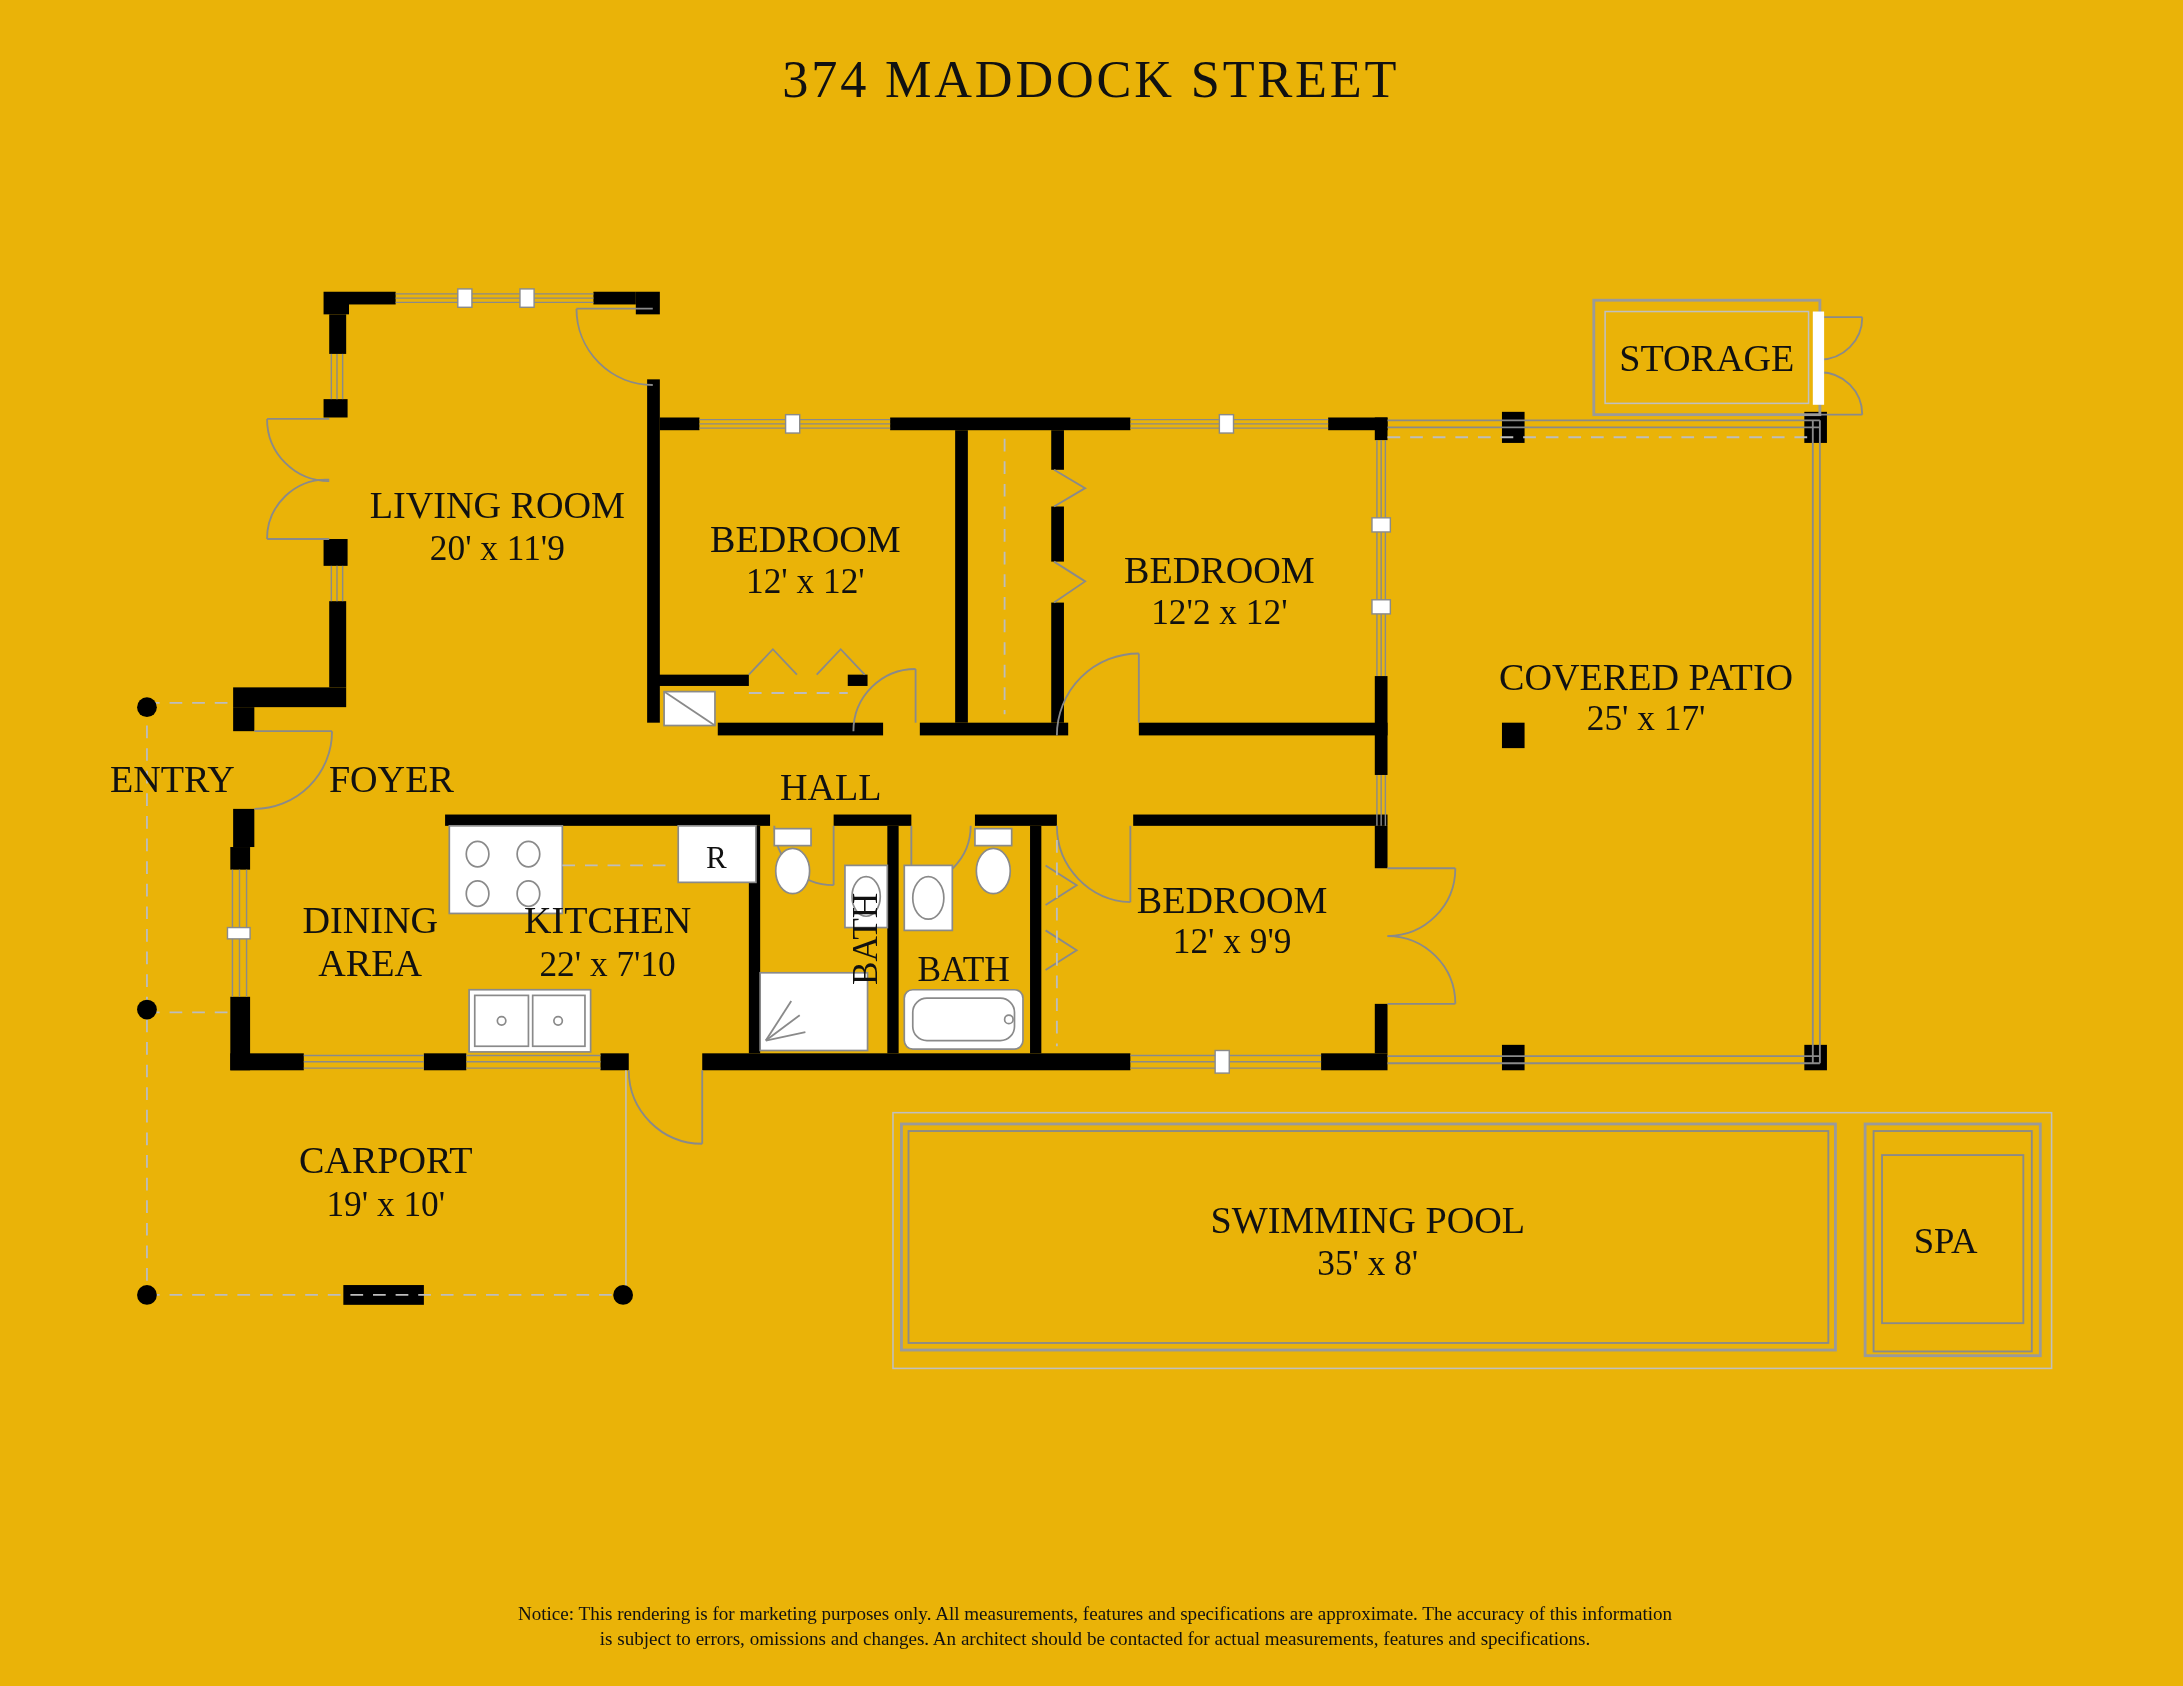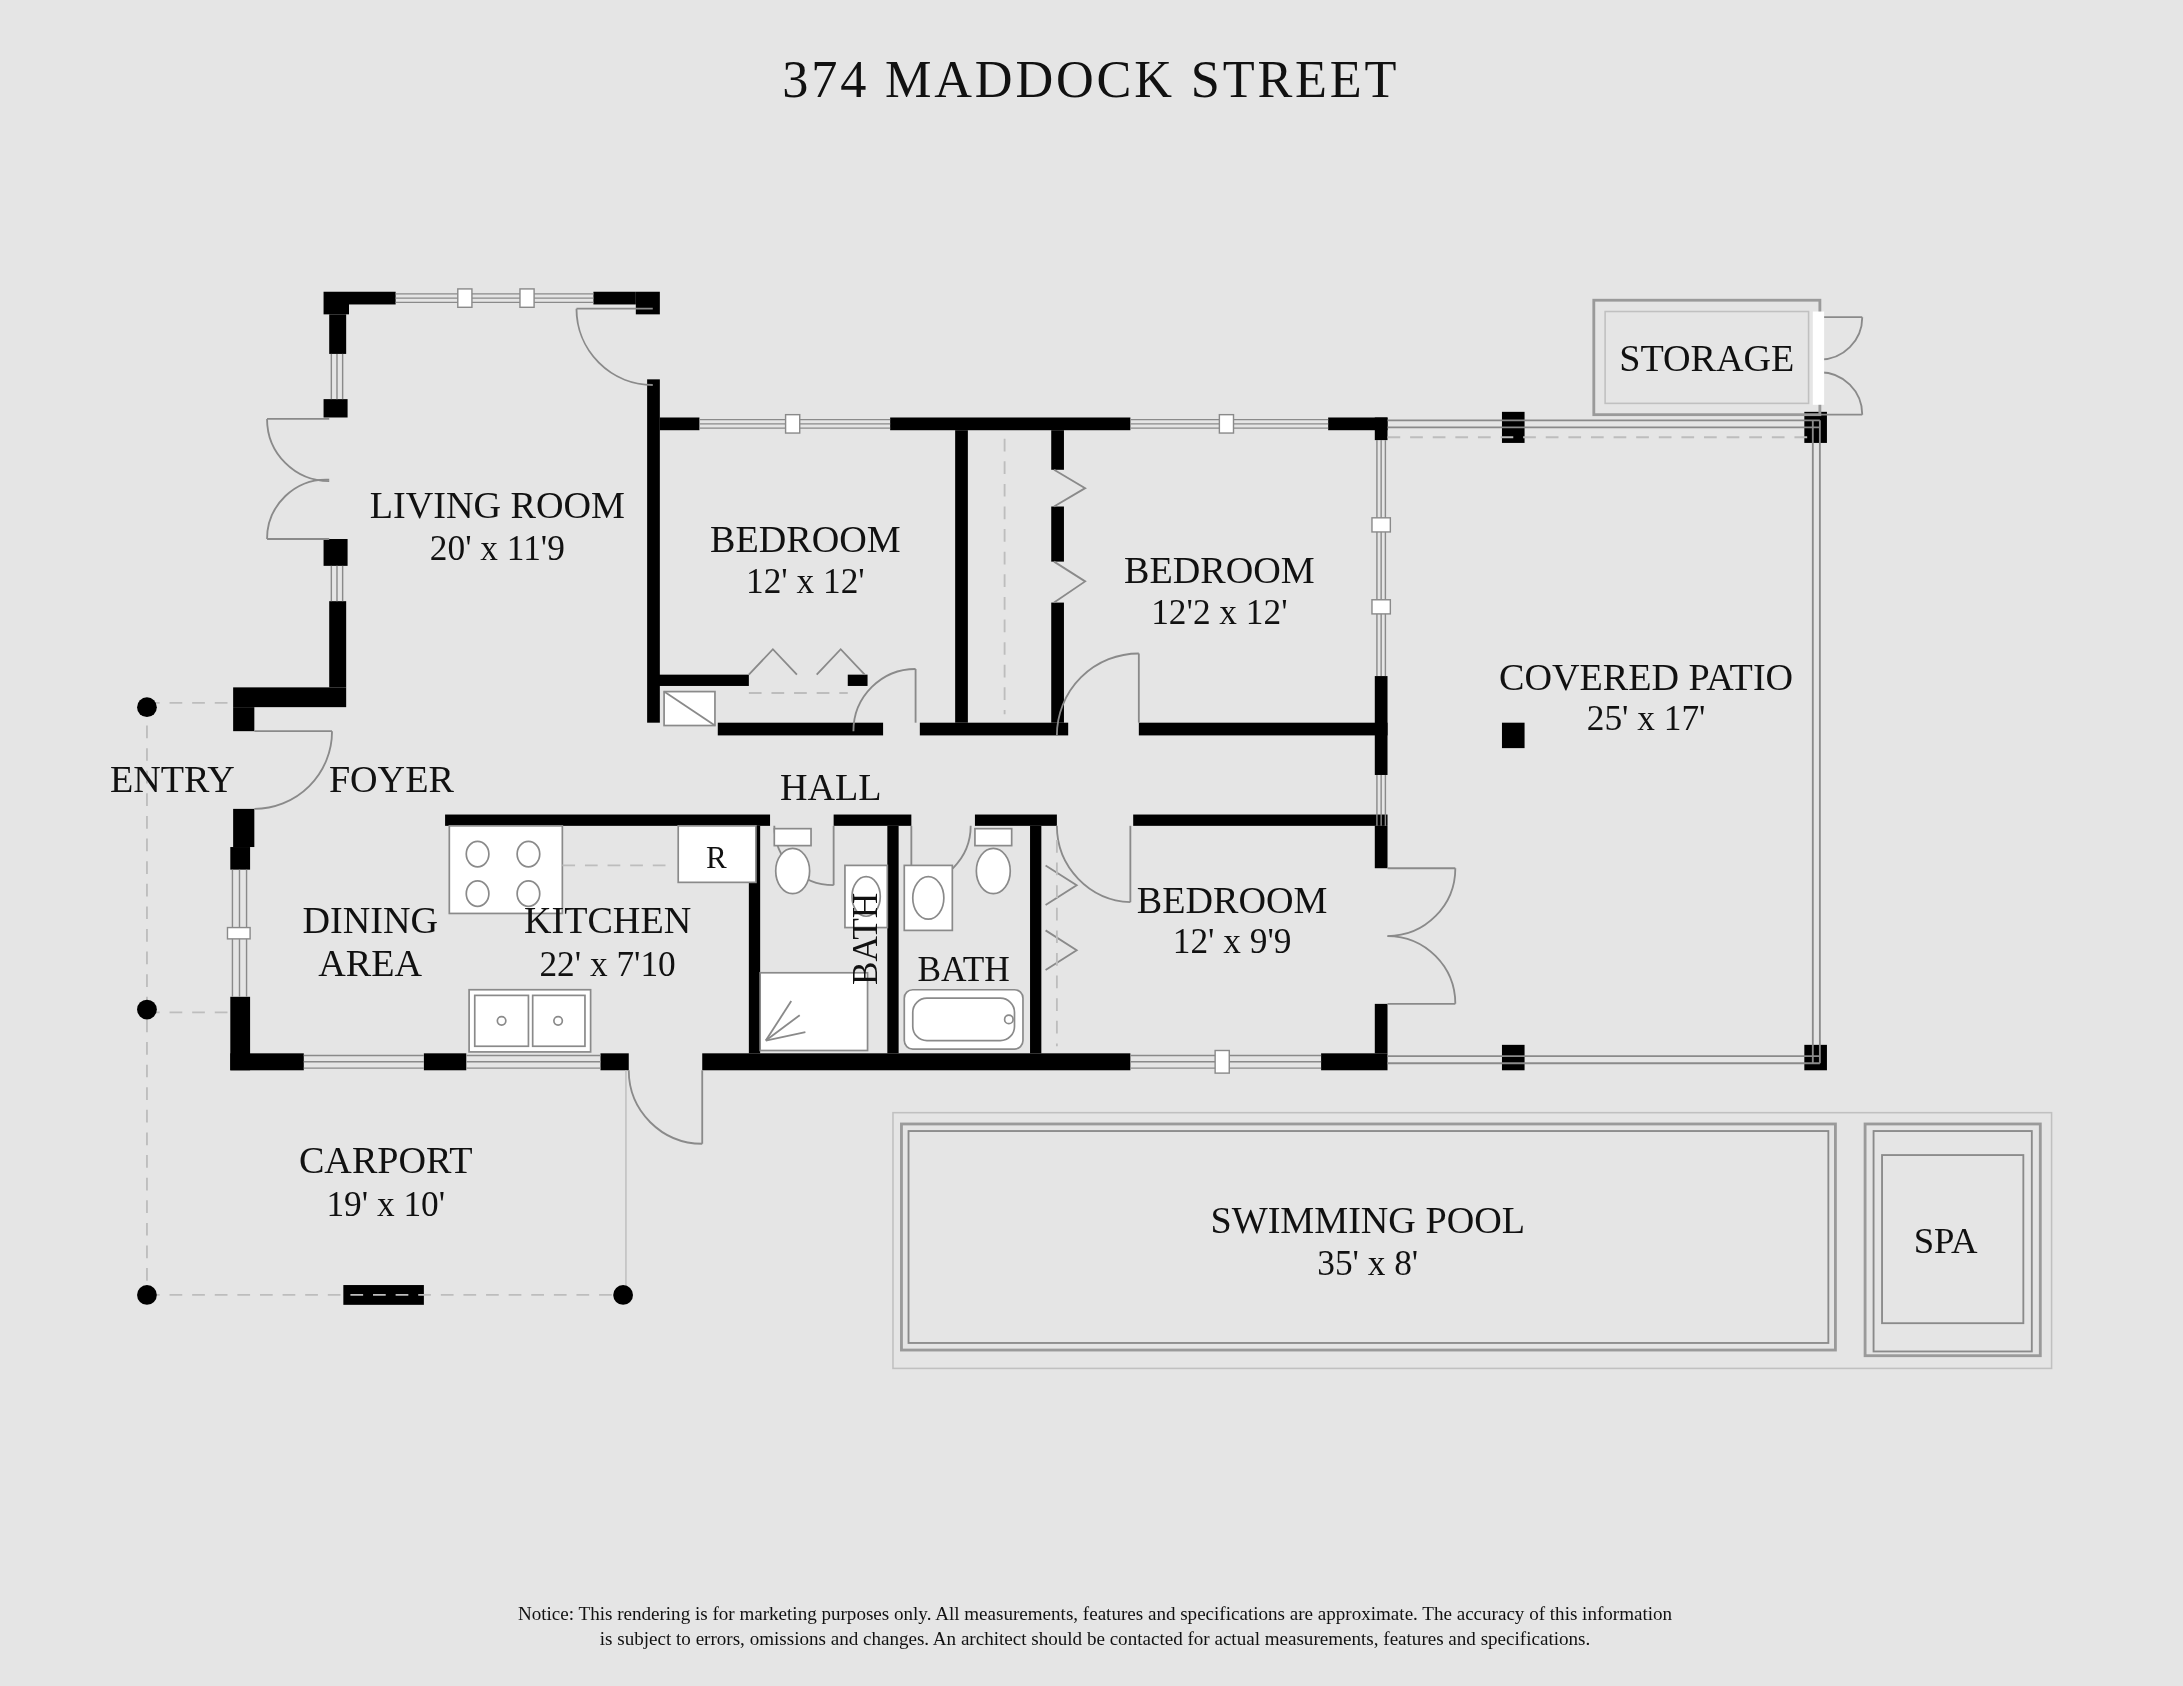--- a/index.html
+++ b/index.html
@@ -1,16 +1,16 @@
 <!DOCTYPE html>
 <html style="font-size:11.6px"><head>
 <meta charset="utf-8">
 <style>
   html,body{margin:0;padding:0;background:#ffffff;}
-  #page{position:relative;width:2183px;height:1687px;background:#e5e5e5;overflow:hidden;}
+  #page{position:relative;width:2183px;height:1687px;background:#eab308;overflow:hidden;}
   svg{position:absolute;left:0;top:0;}
   text{font-family:"Liberation Serif","DejaVu Serif",serif;fill:#111;}
   .wall{fill:#000;stroke:none;}
   .thin{stroke:#8a8a8a;stroke-width:1.3;fill:none;}
   .thin2{stroke:#9a9a9a;stroke-width:2;fill:none;}
   .lite{stroke:#c0c0c0;stroke-width:1.1;fill:none;}
   .dash{stroke:#bdbdbd;stroke-width:1.3;fill:none;stroke-dasharray:9 7;}
   .fix{stroke:#8a8a8a;stroke-width:1.2;fill:#fff;}
   .winline{stroke:#8a8a8a;stroke-width:1;fill:none;}
   .tick{fill:#fff;stroke:#8a8a8a;stroke-width:1;}

